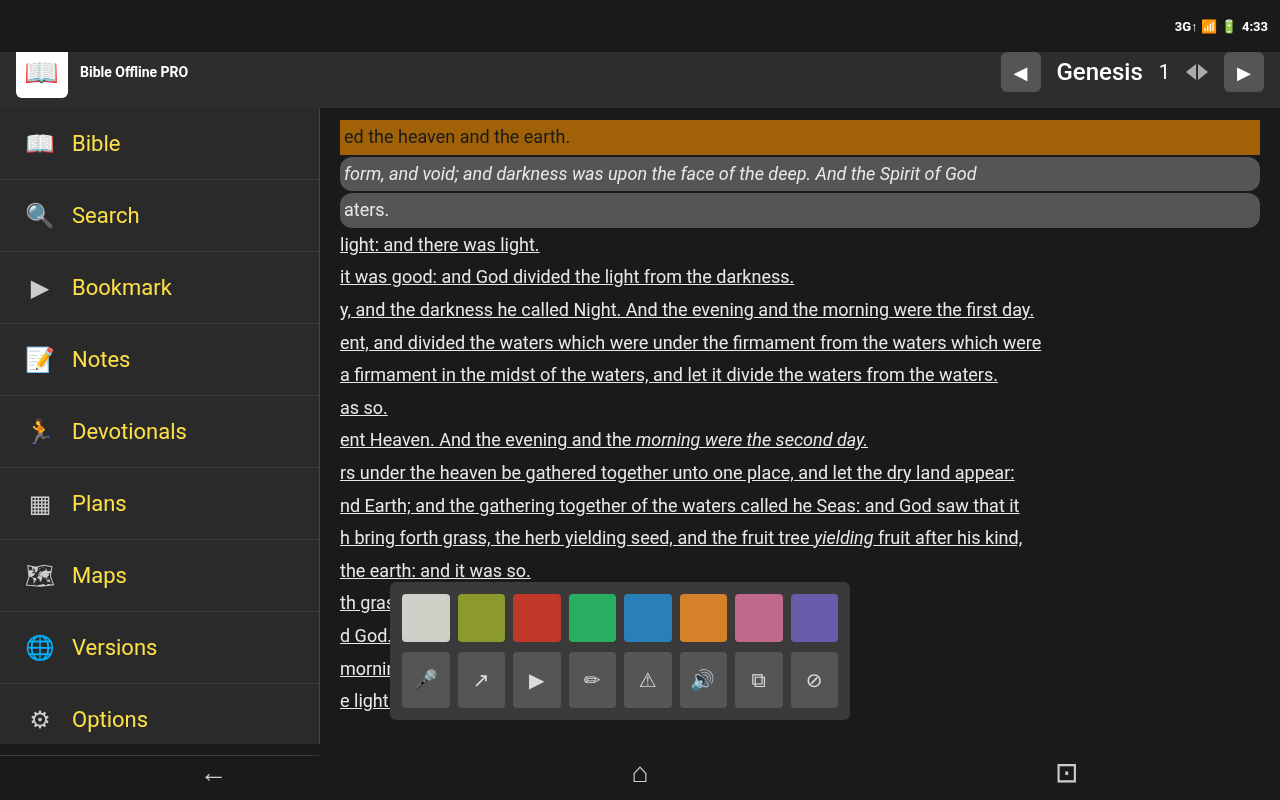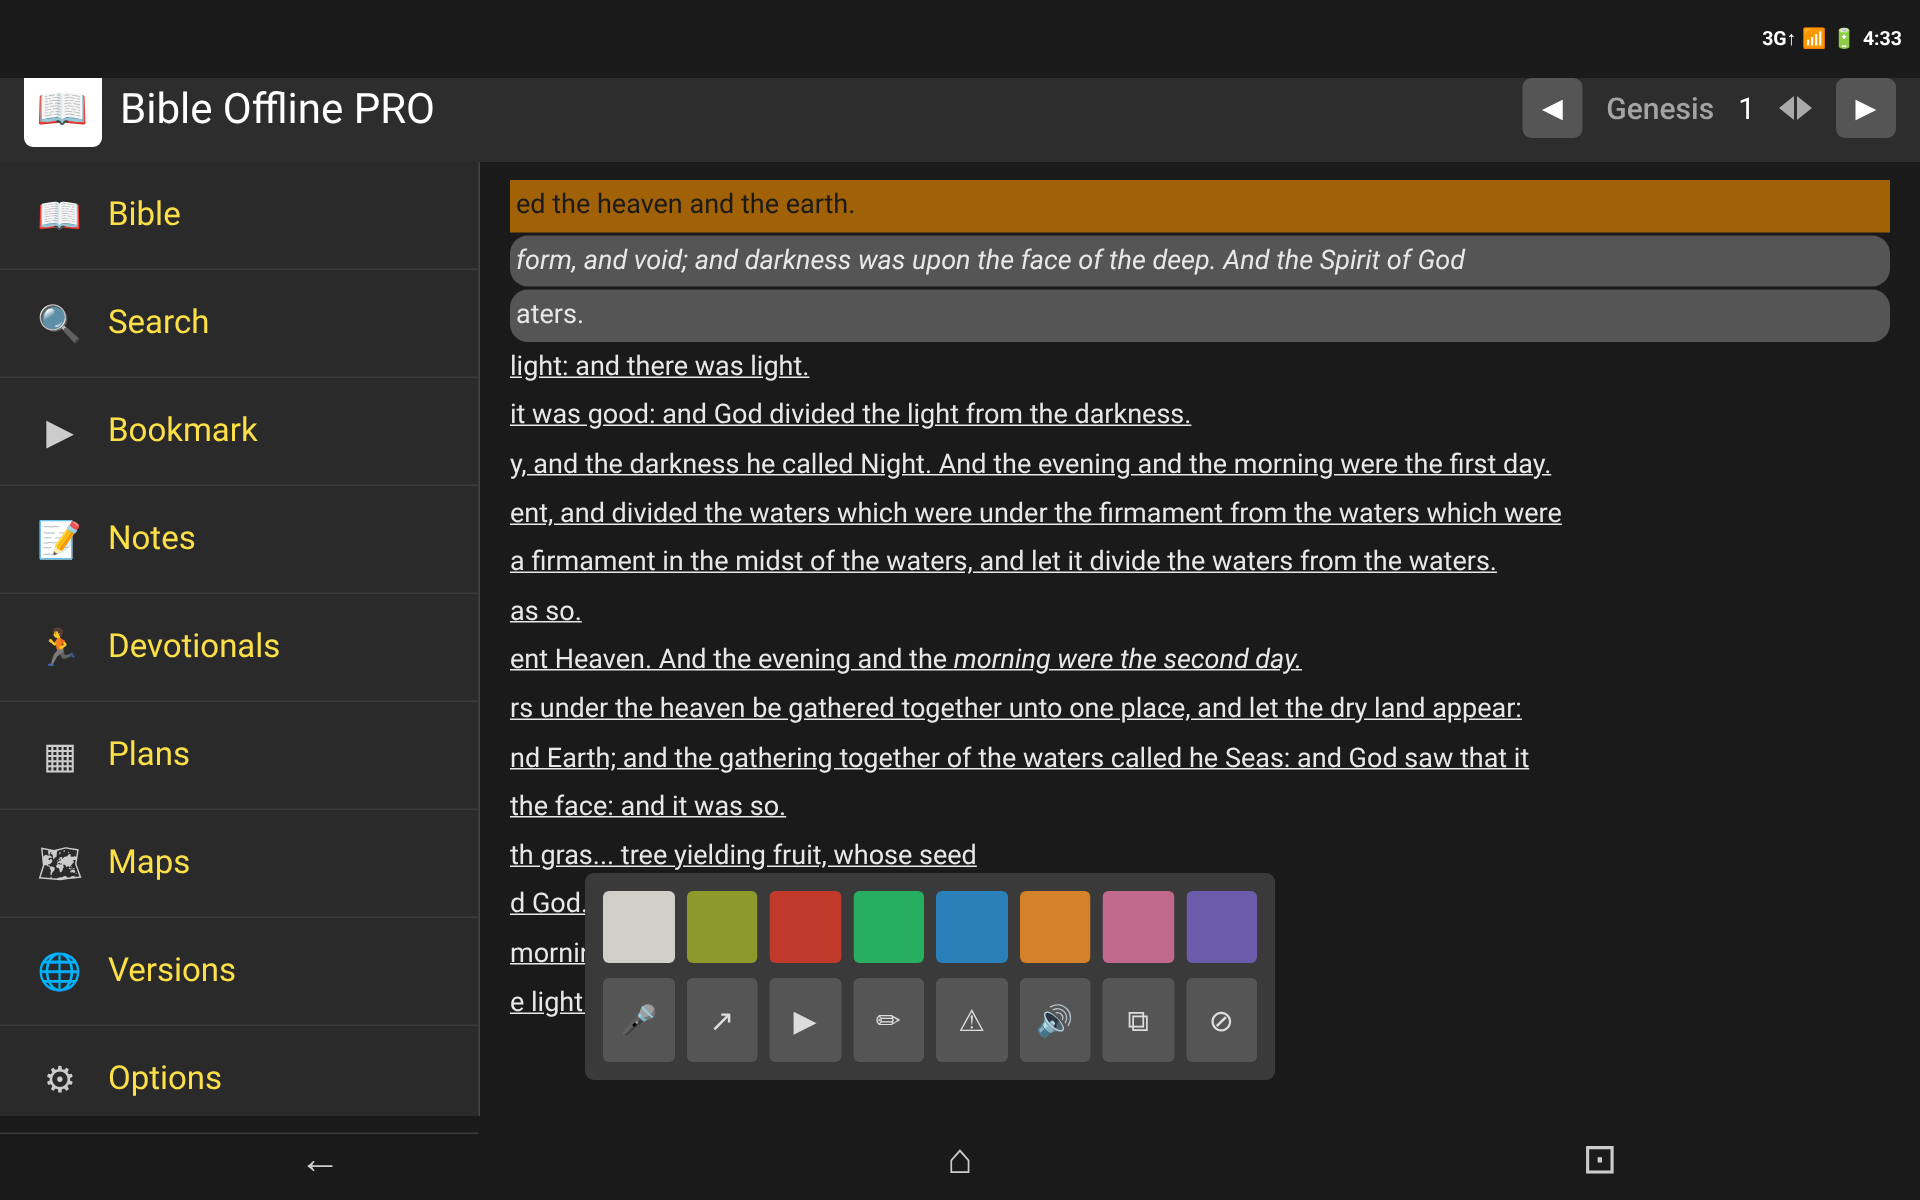--- a/index.html
+++ b/index.html
@@ -50,44 +50,44 @@
       height: 52px;
       background: #fff;
       border-radius: 6px;
       display: flex;
       align-items: center;
       justify-content: center;
       font-size: 28px;
     }
     .app-title {
       color: #fff;
-      font-size: 28px;
-      font-weight: 400;
+      font-size: 14px;
+      font-weight: 700;
       flex: 1;
     }
     .nav-controls {
       display: flex;
       align-items: center;
       gap: 16px;
     }
     .nav-btn {
       width: 40px;
       height: 40px;
       background: #555;
       border-radius: 6px;
       display: flex;
       align-items: center;
       justify-content: center;
       color: #fff;
       font-size: 18px;
       cursor: pointer;
     }
     .book-title {
-      color: #a3a3a3;
-      font-size: 20px;
+      color: #ffffff;
+      font-size: 24px;
       font-weight: 500;
     }
     .chapter-num {
       color: #fff;
       font-size: 20px;
     }
     .chapter-arrows {
       display: flex;
       align-items: center;
       gap: 2px;
@@ -292,21 +292,22 @@
     <span class="verse-gray">aters.</span>
     <span class="verse-normal">light: and there was light.</span>
     <span class="verse-normal">it was good: and God divided the light from the darkness.</span>
     <span class="verse-normal">y, and the darkness he called Night. And the evening and the morning were the first day.</span>
     <span class="verse-normal">ent, and divided the waters which were under the firmament from the waters which were</span>
     <span class="verse-normal">a firmament in the midst of the waters, and let it divide the waters from the waters.</span>
     <span class="verse-normal">as so.</span>
     <span class="verse-normal">ent Heaven. And the evening and the <em>morning were the second day.</em></span>
     <span class="verse-normal">rs under the heaven be gathered together unto one place, and let the dry land appear:</span>
     <span class="verse-normal">nd Earth; and the gathering together of the waters called he Seas: and God saw that it</span>
-    <span class="verse-normal">the face: and it was so.</span>
+    <span class="verse-normal">h bring forth grass, the herb yielding seed, and the fruit tree <em>yielding</em> fruit after his kind,</span>
+    <span class="verse-normal">the earth: and it was so.</span>
     <span class="verse-normal">th gras... tree yielding fruit, whose seed</span>
     <span class="verse-normal">d God...</span>
     <span class="verse-normal">mornin...</span>
     <span class="verse-normal">e light... ay from the night; and let them be</span>
   </div>
 </div>
 
 <div class="color-picker-popup">
   <div class="color-row">
     <div class="color-swatch" style="background:#d0cfc8;"></div>

